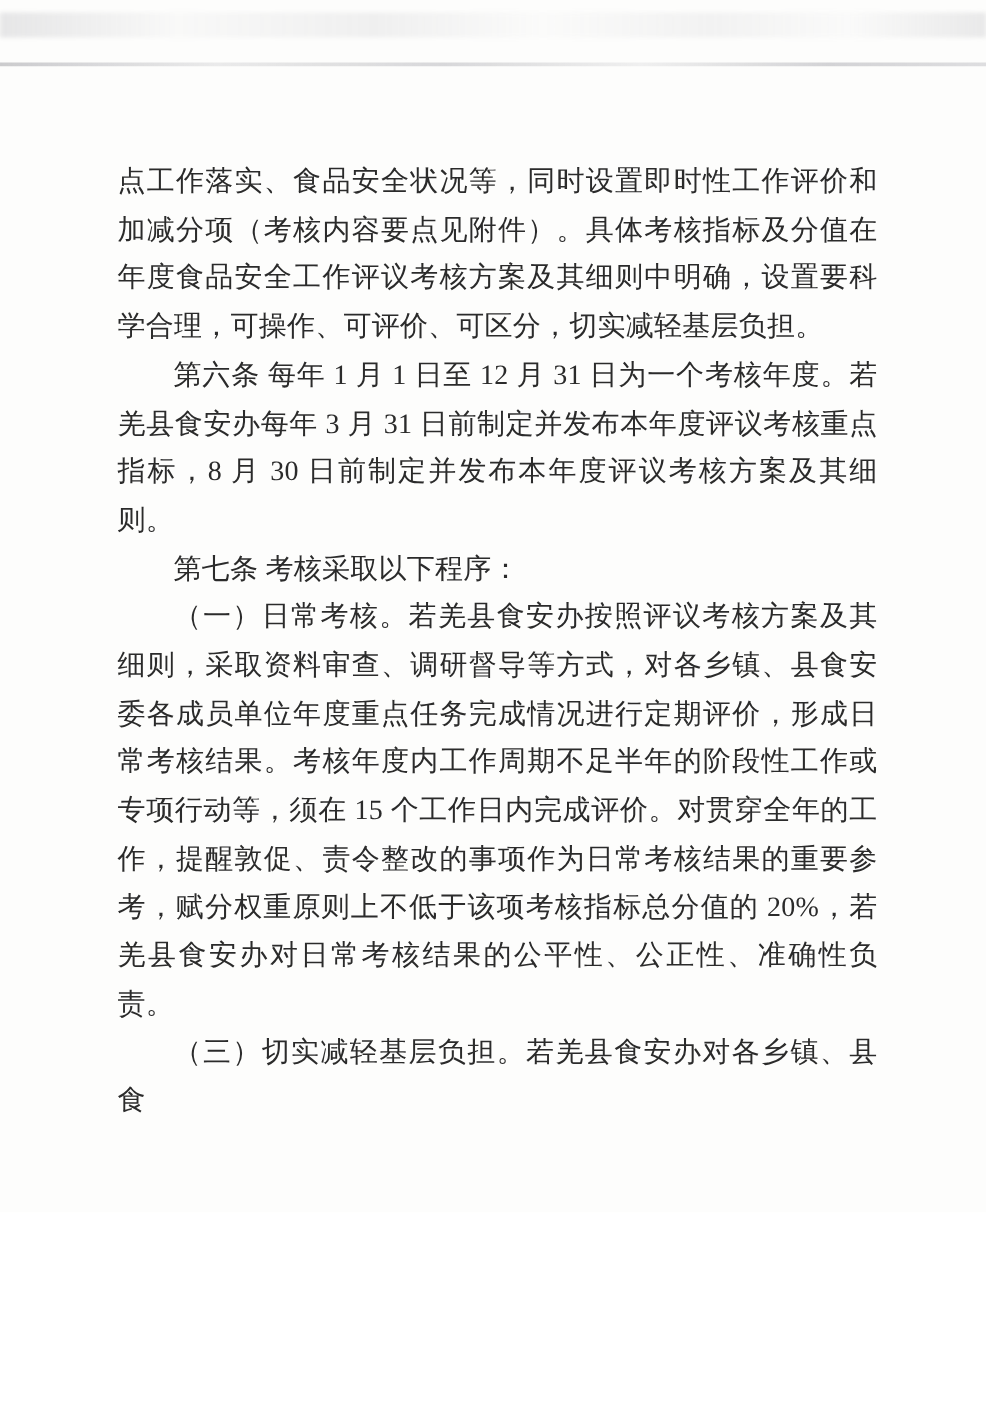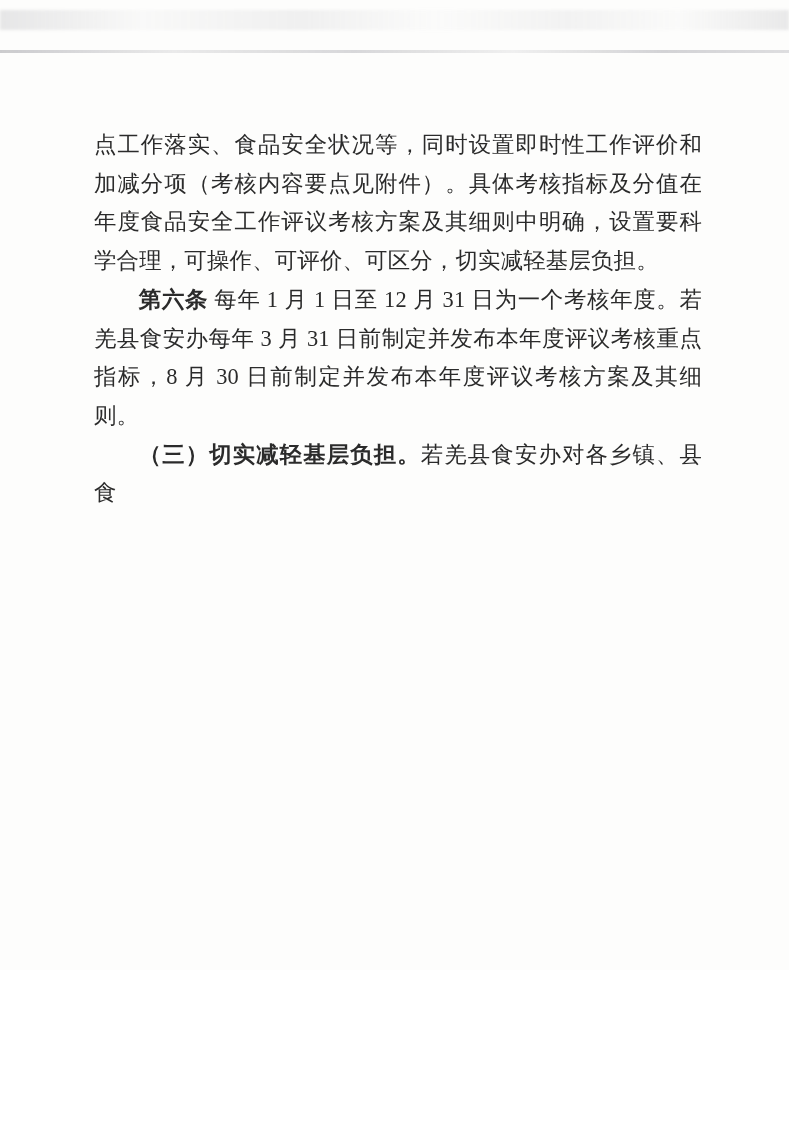--- a/index.html
+++ b/index.html
@@ -81,21 +81,21 @@
     letter-spacing: 0.2px;
   }
   .para {
     margin: 0;
     padding: 0;
   }
   .para.indent {
     text-indent: 2em;
   }
   .lead {
-    font-weight: bold;
+    font-weight: normal;
   }
 
   
   .page-number {
     position: absolute;
     left: 92px;
     top: 997px;
     font-size: 21px;
     letter-spacing: 3px;
     color: #3a3a3a;
@@ -107,21 +107,23 @@
 <div class="page">
 
   <div class="scan-band-top"></div>
   <div class="scan-line-top"></div>
 
   <div class="doc-body">
     <p class="para"><span class="lead"></span><span>点工作落实、食品安全状况等，同时设置即时性工作评价和加减分项（考核内容要点见附件）。具体考核指标及分值在年度食品安全工作评议考核方案及其细则中明确，设置要科学合理，可操作、可评价、可区分，切实减轻基层负担。</span></p>
 
     <p class="para indent"><span class="lead">第六条</span><span> 每年 1 月 1 日至 12 月 31 日为一个考核年度。若羌县食安办每年 3 月 31 日前制定并发布本年度评议考核重点指标，8 月 30 日前制定并发布本年度评议考核方案及其细则。</span></p>
 
+    <p class="para indent"><span class="lead">第七条</span><span> 考核采取以下程序：</span></p>
 
+    <p class="para indent"><span class="lead">（一）日常考核。</span><span>若羌县食安办按照评议考核方案及其细则，采取资料审查、调研督导等方式，对各乡镇、县食安委各成员单位年度重点任务完成情况进行定期评价，形成日常考核结果。考核年度内工作周期不足半年的阶段性工作或专项行动等，须在 15 个工作日内完成评价。对贯穿全年的工作，提醒敦促、责令整改的事项作为日常考核结果的重要参考，赋分权重原则上不低于该项考核指标总分值的 20%，若羌县食安办对日常考核结果的公平性、公正性、准确性负责。</span></p>
 
 
     <p class="para indent"><span class="lead">（三）切实减轻基层负担。</span><span>若羌县食安办对各乡镇、县食</span></p>
   </div>
 
   <div class="page-number">— 2 —</div>
 
   <div class="scan-band-bottom"></div>
 
 </div>

